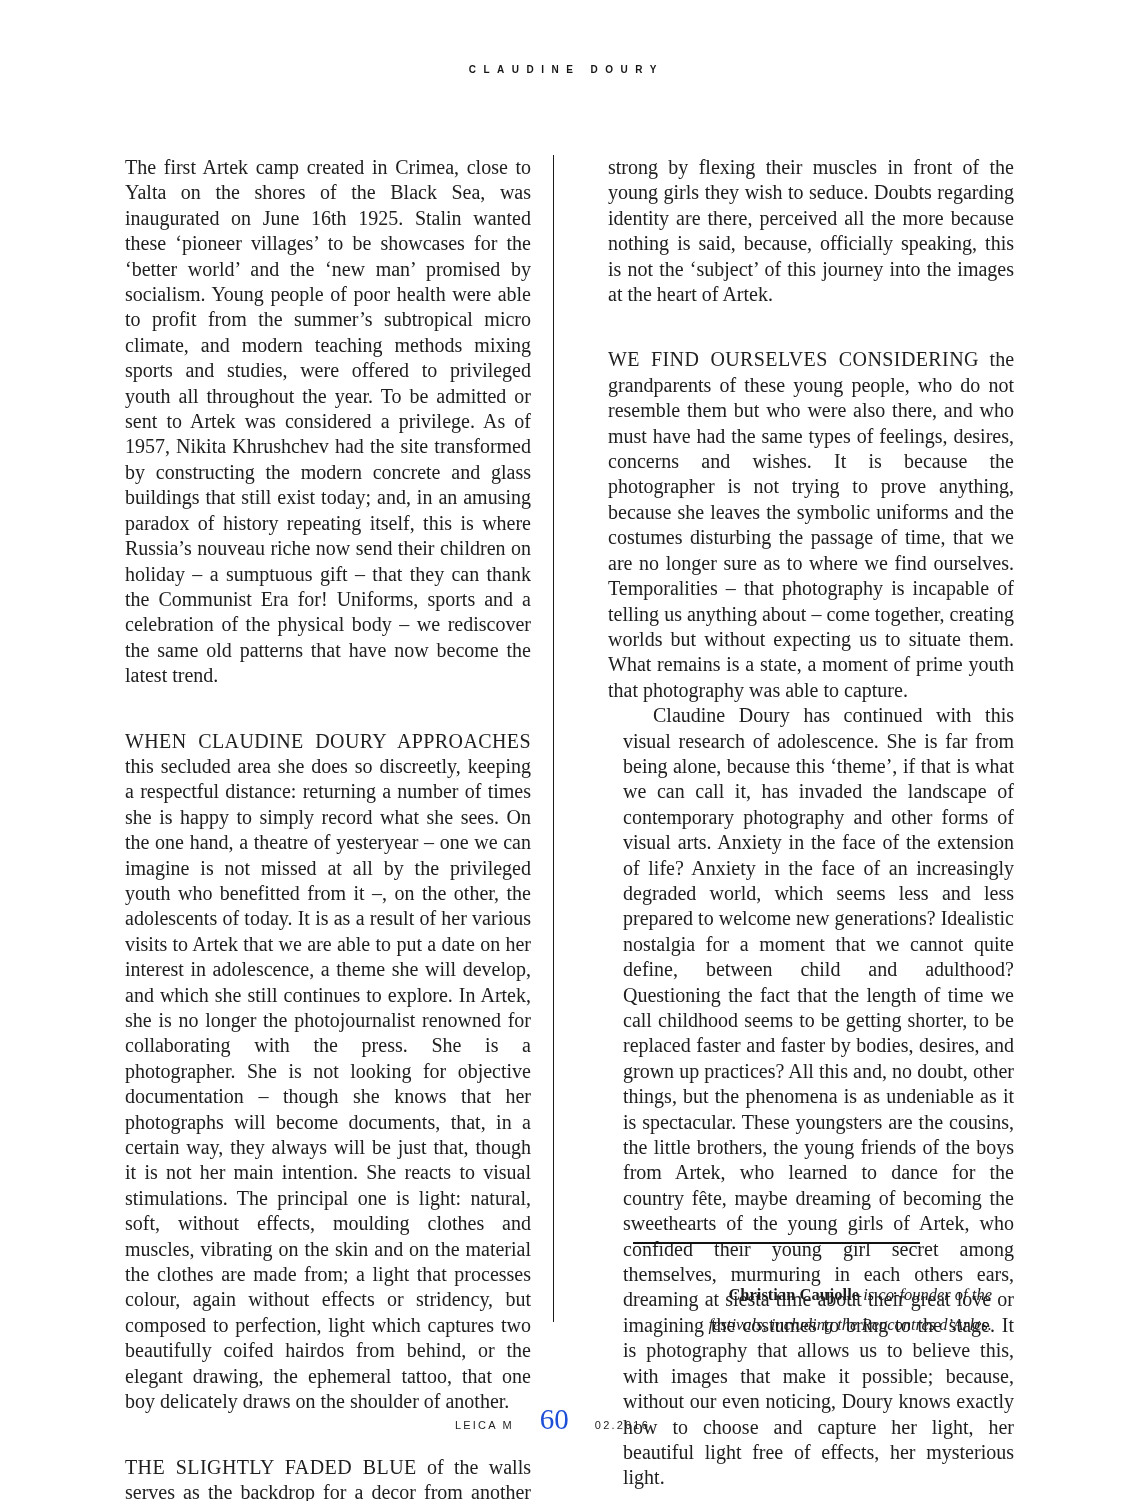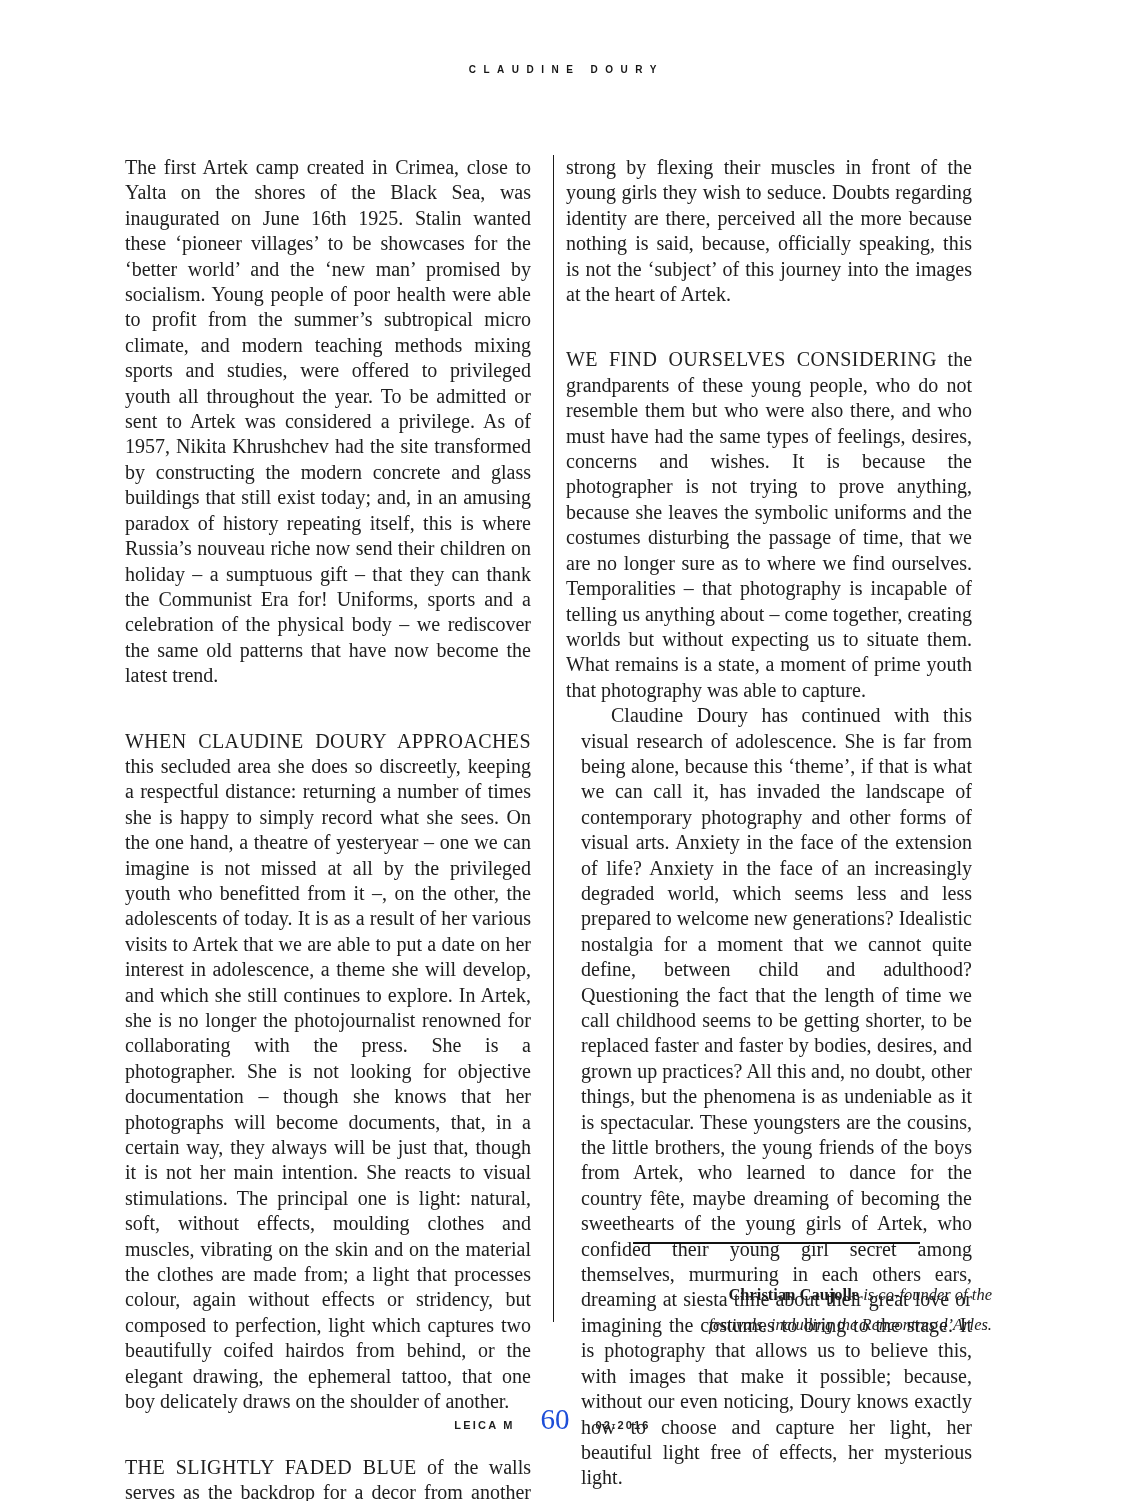--- a/index.html
+++ b/index.html
@@ -29,21 +29,21 @@
   .col {
     position: absolute;
     top: 155px;
     width: 406px;
     font-size: 20px;
     line-height: 25.4px;
     text-align: justify;
     color: #202020;
   }
   .col-left  { left: 125px; }
-  .col-right { left: 566px; }
+  .col-right { left: 608px; }
   .col p { margin: 0; }
   .col p.gap { margin-top: 40px; }
   .col p.indent { text-indent: 30px; margin-left: 15px; }
   .lead { letter-spacing: 0.4px; }
   .divider {
     position: absolute;
     left: 553px;
     top: 155px;
     width: 1px;
     height: 1167px;
@@ -74,21 +74,21 @@
     top: 1396px;
     left: 0;
     width: 1105px; 
     display: flex;
     justify-content: center;
     align-items: baseline;
     gap: 26px;
   }
   .footer-label {
     font-family: "Liberation Sans", sans-serif;
-    font-weight: 700;
+    font-weight: 400;
     font-size: 11px;
     letter-spacing: 2.2px;
     color: #1d1d1d;
     margin-top: 23px;
   }
   .footer-page {
     font-family: "Liberation Serif", serif;
     font-size: 29px;
     color: #1d4ed8;
   }

